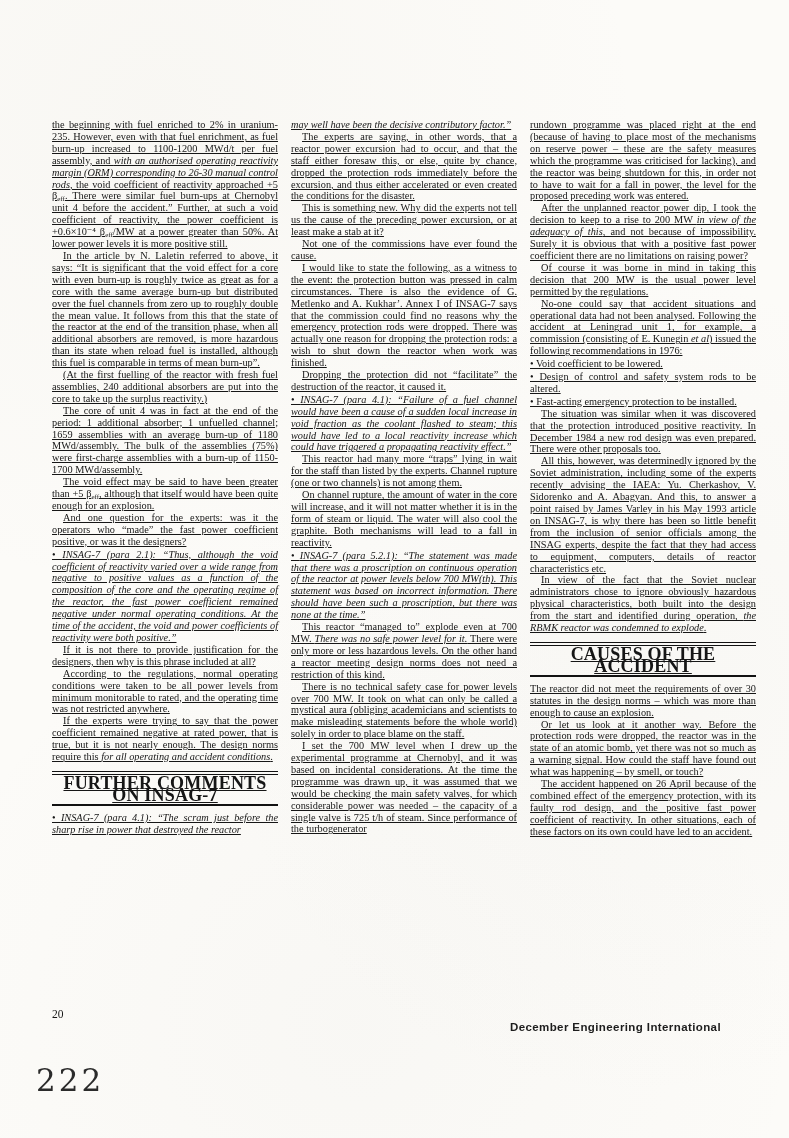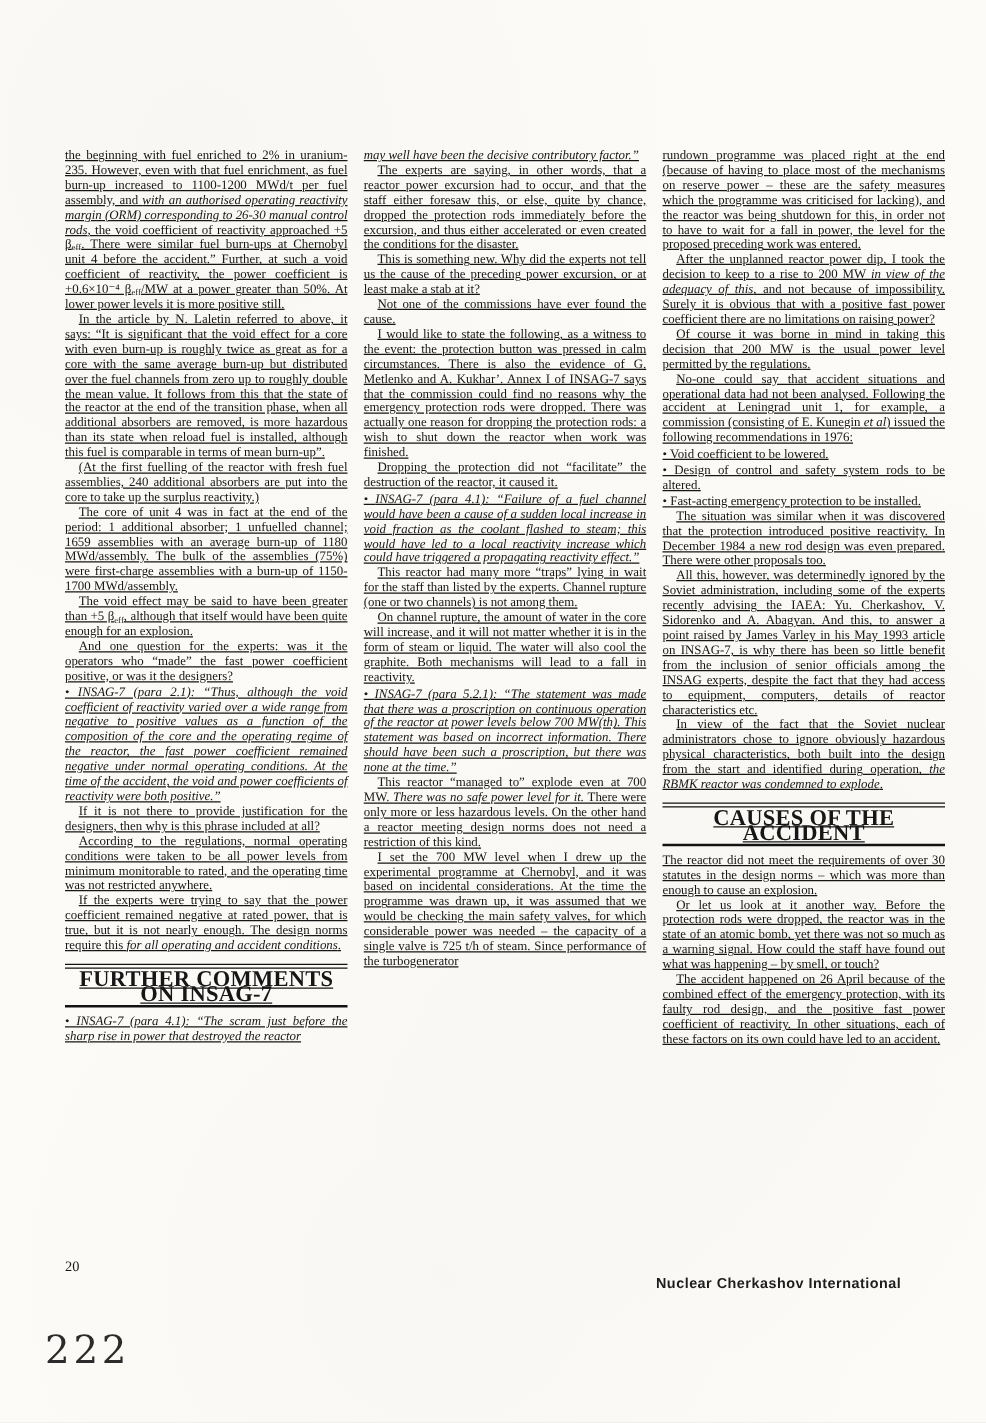--- a/index.html
+++ b/index.html
@@ -62,20 +62,21 @@
         <p class="para">The experts are saying, in other words, that a reactor power excursion had to occur, and that the staff either foresaw this, or else, quite by chance, dropped the protection rods immediately before the excursion, and thus either accelerated or even created the conditions for the disaster.</p>
         <p class="para">This is something new. Why did the experts not tell us the cause of the preceding power excursion, or at least make a stab at it?</p>
         <p class="para">Not one of the commissions have ever found the cause.</p>
         <p class="para">I would like to state the following, as a witness to the event: the protection button was pressed in calm circumstances. There is also the evidence of G. Metlenko and A. Kukhar’. Annex I of INSAG-7 says that the commission could find no reasons why the emergency protection rods were dropped. There was actually one reason for dropping the protection rods: a wish to shut down the reactor when work was finished.</p>
         <p class="para">Dropping the protection did not “facilitate” the destruction of the reactor, it caused it.</p>
         <p class="bullet">•  <i>INSAG-7 (para 4.1): “Failure of a fuel channel would have been a cause of a sudden local increase in void fraction as the coolant flashed to steam; this would have led to a local reactivity increase which could have triggered a propagating reactivity effect.”</i></p>
         <p class="para">This reactor had many more “traps” lying in wait for the staff than listed by the experts. Channel rupture (one or two channels) is not among them.</p>
         <p class="para">On channel rupture, the amount of water in the core will increase, and it will not matter whether it is in the form of steam or liquid. The water will also cool the graphite. Both mechanisms will lead to a fall in reactivity.</p>
         <p class="bullet">•  <i>INSAG-7 (para 5.2.1): “The statement was made that there was a proscription on continuous operation of the reactor at power levels below 700 MW(th). This statement was based on incorrect information. There should have been such a proscription, but there was none at the time.”</i></p>
         <p class="para">This reactor “managed to” explode even at 700 MW. <i>There was no safe power level for it.</i> There were only more or less hazardous levels. On the other hand a reactor meeting design norms does not need a restriction of this kind.</p>
+        <p class="para">There is no technical safety case for power levels over 700 MW. It took on what can only be called a mystical aura (obliging academicians and scientists to make misleading statements before the whole world) solely in order to place blame on the staff.</p>
         <p class="para">I set the 700 MW level when I drew up the experimental programme at Chernobyl, and it was based on incidental considerations. At the time the programme was drawn up, it was assumed that we would be checking the main safety valves, for which considerable power was needed – the capacity of a single valve is 725 t/h of steam. Since performance of the turbogenerator</p>
       </div>
     <div class="col">
         <p class="cont">rundown programme was placed right at the end (because of having to place most of the mechanisms on reserve power – these are the safety measures which the programme was criticised for lacking), and the reactor was being shutdown for this, in order not to have to wait for a fall in power, the level for the proposed preceding work was entered.</p>
         <p class="para">After the unplanned reactor power dip, I took the decision to keep to a rise to 200 MW <i>in view of the adequacy of this</i>, and not because of impossibility. Surely it is obvious that with a positive fast power coefficient there are no limitations on raising power?</p>
         <p class="para">Of course it was borne in mind in taking this decision that 200 MW is the usual power level permitted by the regulations.</p>
         <p class="para">No-one could say that accident situations and operational data had not been analysed. Following the accident at Leningrad unit 1, for example, a commission (consisting of E. Kunegin <i>et al</i>) issued the following recommendations in 1976:</p>
         <p class="bullet">•  Void coefficient to be lowered.</p>
         <p class="bullet">•  Design of control and safety system rods to be altered.</p>
         <p class="bullet">•  Fast-acting emergency protection to be installed.</p>
@@ -83,15 +84,15 @@
         <p class="para">All this, however, was determinedly ignored by the Soviet administration, including some of the experts recently advising the IAEA: Yu. Cherkashov, V. Sidorenko and A. Abagyan. And this, to answer a point raised by James Varley in his May 1993 article on INSAG-7, is why there has been so little benefit from the inclusion of senior officials among the INSAG experts, despite the fact that they had access to equipment, computers, details of reactor characteristics etc.</p>
         <p class="para">In view of the fact that the Soviet nuclear administrators chose to ignore obviously hazardous physical characteristics, both built into the design from the start and identified during operation, <i>the RBMK reactor was condemned to explode</i>.</p>
         <h2 class="sect-head">CAUSES OF THE ACCIDENT</h2>
         <p class="cont">The reactor did not meet the requirements of over 30 statutes in the design norms – which was more than enough to cause an explosion.</p>
         <p class="para">Or let us look at it another way. Before the protection rods were dropped, the reactor was in the state of an atomic bomb, yet there was not so much as a warning signal. How could the staff have found out what was happening – by smell, or touch?</p>
         <p class="para">The accident happened on 26 April because of the combined effect of the emergency protection, with its faulty rod design, and the positive fast power coefficient of reactivity. In other situations, each of these factors on its own could have led to an accident.</p>
       </div>
   </div>
 
   <div class="page-num">20</div>
-  <div class="journal">Nuclear Cherkashov International</div>
+  <div class="journal">December Engineering International</div>
   <div class="stamp">222</div>
 </div>
 
 </body></html>

